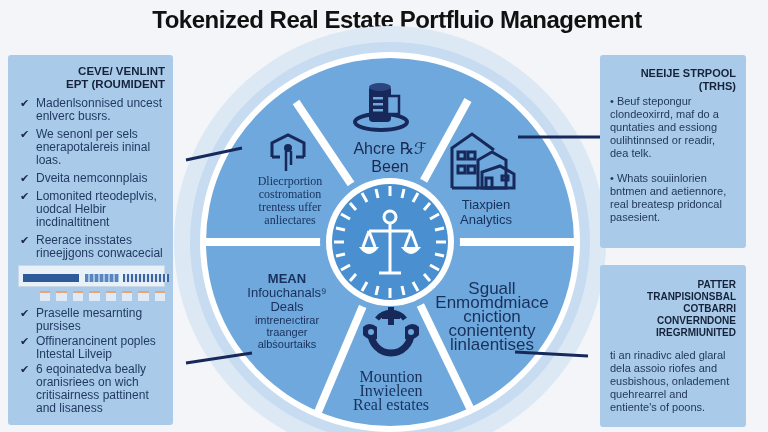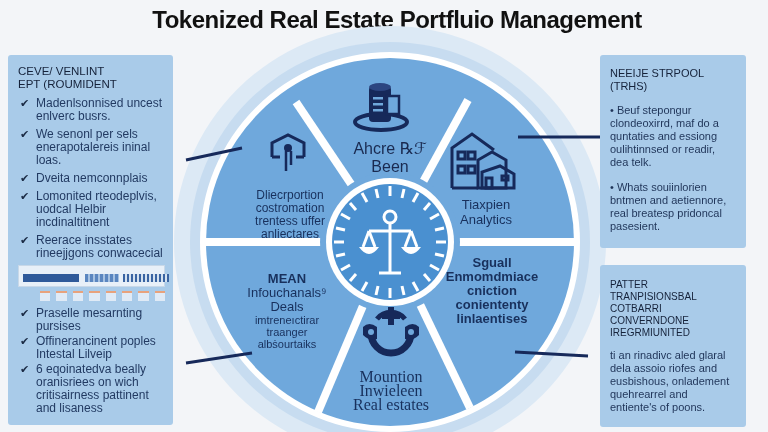--- a/index.html
+++ b/index.html
@@ -12,38 +12,38 @@
   }
   .title {
     position: absolute; left: 13px; top: 6px; width: 768px;
     text-align: center; font-size: 24px; font-weight: bold;
     color: #111; letter-spacing: -0.5px;
   }
   .panel {
     position: absolute; background: #a9cbe9;
     border-radius: 3px; color: #1f3458;
   }
-  .panel .ph { font-weight: normal; color: #15223a; }
+  .panel .ph { font-weight: bold; color: #15223a; text-align: right; }
   .panel ul { list-style: none; }
   .panel li { position: relative; }
   #left-panel { left: 8px; top: 55px; width: 165px; height: 370px; padding: 10px 8px 6px 10px; font-size: 12px; line-height: 13px; }
   #left-panel .ph { font-size: 11.5px; line-height: 13px; margin-bottom: 6px; }
   #left-panel li { padding-left: 18px; margin-bottom: 5px; color: #223a62; }
   #left-panel li .chk { position: absolute; left: 2px; top: 0; font-size: 11px; color: #1a2a44; }
   .mini-table {
     margin: 4px 0 4px 0; height: 22px; background: #e8f0f8; position: relative;
     border: 1px solid #c8d8e8;
   }
   .mini-table .bar1 { position: absolute; left: 4px; top: 8px; width: 56px; height: 8px; background: #2f5a9a; }
   .mini-table .bar2 { position: absolute; left: 66px; top: 8px; width: 34px; height: 8px; background: repeating-linear-gradient(90deg,#5a86c0 0 3px,#a6c2e2 3px 5px); }
   .mini-table .bar3 { position: absolute; left: 104px; top: 8px; width: 46px; height: 8px; background: repeating-linear-gradient(90deg,#3a64a2 0 2px,#d4e2f0 2px 4px); }
   .mini-boxes { display: flex; gap: 6px; padding-left: 22px; margin-bottom: 6px; }
   .mini-boxes span { width: 12px; height: 10px; background: #dfeaf6; display: block; border-top: 2px solid #e8a27c; }
   #rt-panel { left: 600px; top: 55px; width: 146px; height: 193px; padding: 12px 10px; font-size: 11px; line-height: 13px; }
-  #rt-panel .ph { font-size: 11px; margin-bottom: 11px; }
+  #rt-panel .ph { font-size: 11px; margin-bottom: 2px; }
   #rt-panel p { margin-bottom: 12px; color: #1f3458; }
   #rb-panel { left: 600px; top: 265px; width: 146px; height: 162px; padding: 14px 10px; font-size: 11px; line-height: 13px; }
   #rb-panel .ph { font-size: 10px; line-height: 12px; margin-bottom: 10px; }
   .pointer { position: absolute; width: 0; height: 0; }
   .wheel { position: absolute; left: 0; top: 0; }
   .seg-label {
     position: absolute; text-align: center; color: #18305c;
     font-size: 12px; line-height: 13px;
   }
   .seg-label.big { font-size: 16px; line-height: 18px; font-weight: normal; color: #1a2a50; }
@@ -165,21 +165,21 @@
 <div class="seg-label big" style="left:330px;top:140px;width:120px;">
   <div>Ahcre ℞ℱ</div>
   <div>Been</div>
 </div>
 
 <div class="seg-label" style="left:436px;top:197px;width:100px;font-size:13px;line-height:15px;">
   <div>Tiaxpien</div>
   <div>Analytics</div>
 </div>
 
-<div class="seg-label" style="left:432px;top:256px;width:120px;font-size:13px;line-height:14px;font-weight:bold;">
+<div class="seg-label" style="left:432px;top:282px;width:120px;font-size:17px;line-height:14px;">
   <div>Sguall</div>
   <div>Enmomdmiace</div>
   <div>cniction</div>
   <div>coniententy</div>
   <div>linlaentises</div>
 </div>
 
 <div class="seg-label" style="left:336px;top:370px;width:110px;font-size:16px;line-height:14px;font-family:Liberation Serif, serif;">
   <div>Mountion</div>
   <div>Inwieleen</div>
@@ -188,21 +188,21 @@
 
 <div class="seg-label" style="left:232px;top:272px;width:110px;font-size:13px;line-height:14px;">
   <div class="b">MEAN</div>
   <div>Infouchanals⁹</div>
   <div>Deals</div>
   <div style="font-size:11px;line-height:12px">imtreneıctirar</div>
   <div style="font-size:11px;line-height:12px">traanger</div>
   <div style="font-size:11px;line-height:12px">albṡourtaiks</div>
 </div>
 
-<div class="seg-label" style="left:240px;top:189px;width:100px;font-size:12px;line-height:13px;">
+<div class="seg-label" style="left:240px;top:175px;width:100px;font-size:12px;line-height:13px;font-family:Liberation Serif, serif;">
   <div>Dliecrportion</div>
   <div>costromation</div>
   <div>trentess uffer</div>
   <div>anliectares</div>
 </div>
 
 <svg class="wheel" width="768" height="432" style="pointer-events:none">
   <g stroke="#16295a" stroke-width="3">
     <line x1="186" y1="160" x2="242" y2="148"></line>
     <line x1="186" y1="363" x2="252" y2="353"></line>

